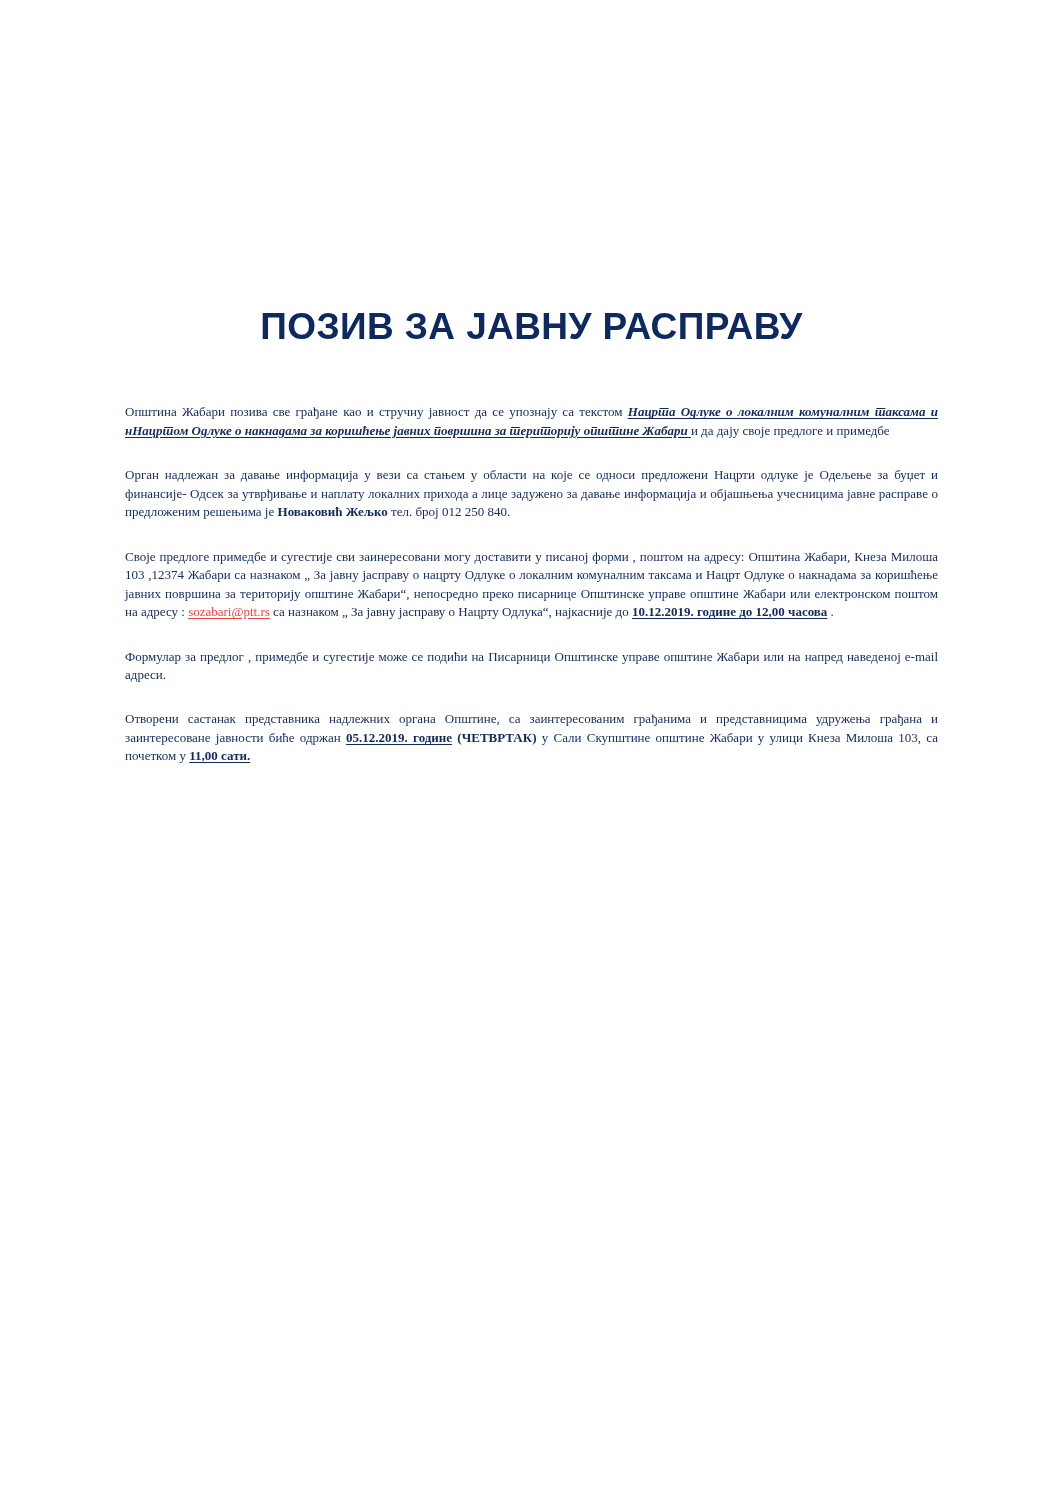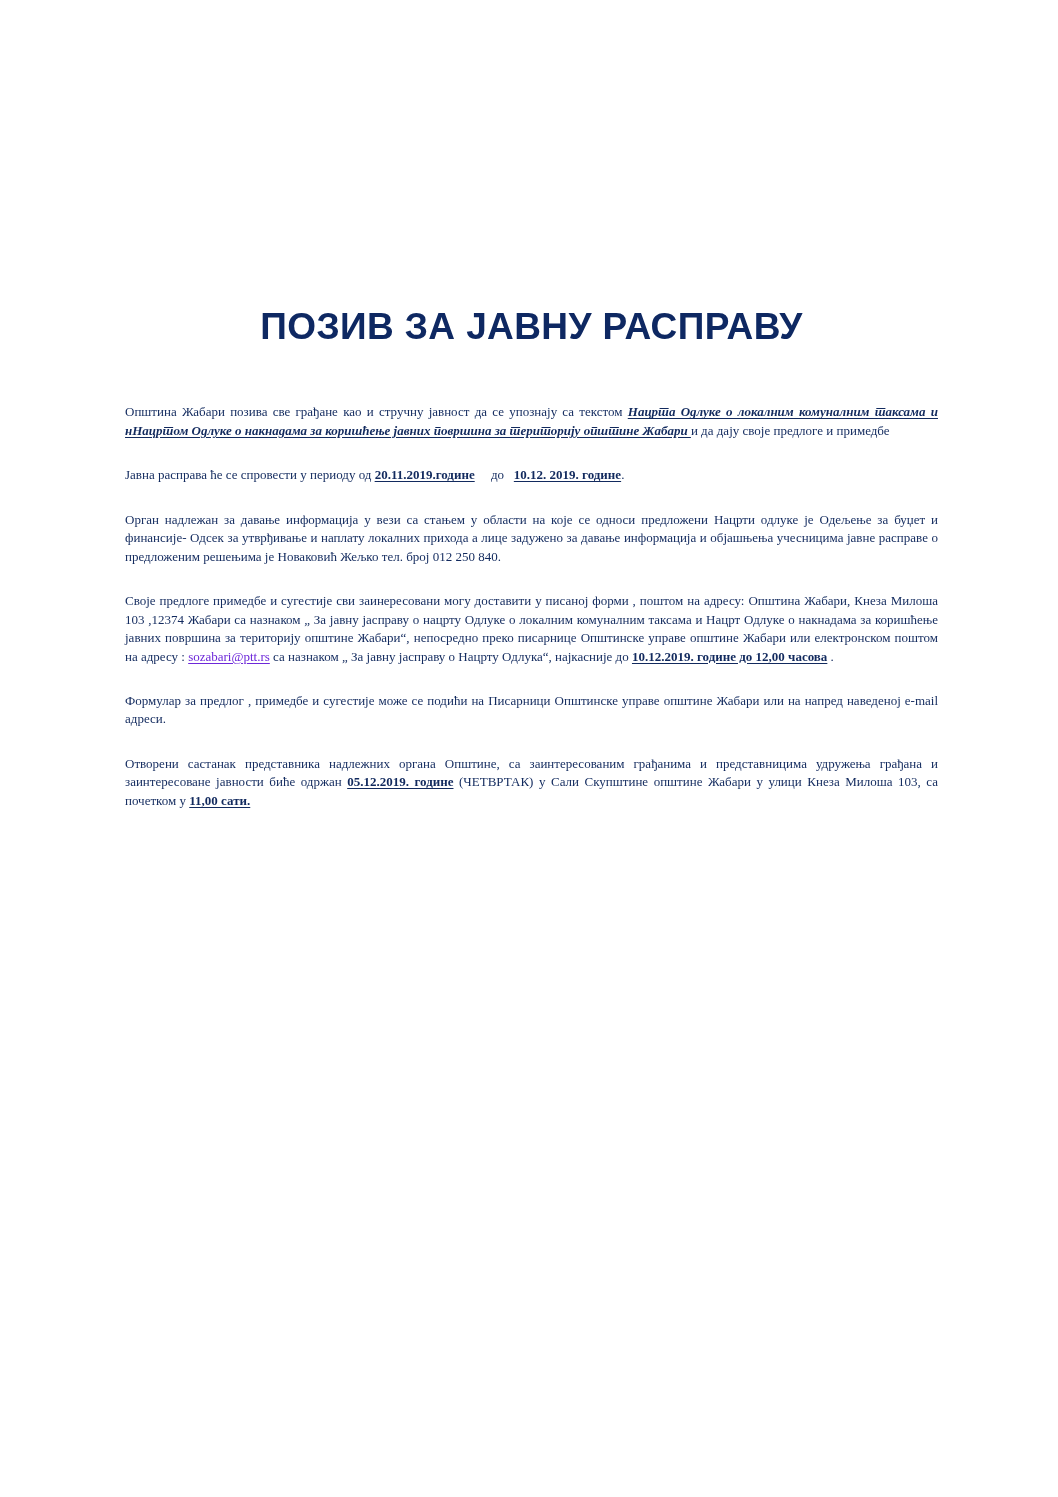--- a/index.html
+++ b/index.html
@@ -53,55 +53,54 @@
     text-justify: inter-word;
     color: #122A5E;
     hyphens: none;
   }
 
   p.para:last-child {
     margin-bottom: 0;
   }
 
   .b {
-    font-weight: normal;
+    font-weight: bold;
   }
   .bu {
     font-weight: bold;
     text-decoration: underline;
     text-underline-offset: 2px;
   }
   .biu {
     font-weight: bold;
     font-style: italic;
     text-decoration: underline;
     text-underline-offset: 2px;
   }
   .link {
-    color: #6d28d9;
+    color: #ef4444;
     text-decoration: underline;
     text-underline-offset: 2px;
     cursor: pointer;
   }
   .nowrap-sp {
     white-space: pre;
   }
 </style>
 </head>
 <body>
 
 <div class="page">
 
   <div class="content">
 
     <h1 class="doc-title">ПОЗИВ ЗА ЈАВНУ РАСПРАВУ</h1>
 
     <p class="para"><span>Општина Жабари позива све грађане као и стручну јавност да се упознају са текстом </span><span class="biu">Нацрта Одлуке о локалним комуналним таксама и нНацртом Одлуке о накнадама за коришћење јавних површина за територију општине Жабари </span><span>и да дају своје предлоге и примедбе</span></p>
 
-    <p class="para"><span>Јавна расправа ће се спровести у периоду од </span><span class="bu">20.11.2019.године</span><span class="nowrap-sp">     </span><span>до</span><span class="nowrap-sp">   </span><span class="bu">10.12. 2019. године</span><span>.</span></p>
 
     <p class="para"><span>Орган надлежан за давање информација у вези са стањем у области на које се односи предложени Нацрти одлуке је Одељење за буџет и финансије- Одсек за утврђивање и наплату локалних прихода а лице задужено за давање информација и објашњења учесницима јавне расправе о предложеним решењима  је </span><span class="b">Новаковић Жељко</span><span> тел. број 012 250 840.</span></p>
 
     <p class="para"><span>Своје предлоге примедбе и сугестије сви заинересовани могу доставити у писаној форми , поштом на адресу: Општина Жабари, Кнеза Милоша 103 ,12374 Жабари са назнаком    „ За јавну јасправу о нацрту Одлуке о локалним комуналним таксама и Нацрт Одлуке о накнадама за коришћење јавних површина за територију општине Жабари“, непосредно преко писарнице Општинске управе општине Жабари или електронском поштом на адресу : </span><a class="link" href="#">sozabari@ptt.rs</a><span>  са назнаком   „ За јавну јасправу о Нацрту Одлука“, најкасније до </span><span class="bu">10.12.2019. године до 12,00 часова</span><span> .</span></p>
 
     <p class="para"><span>Формулар за предлог , примедбе и сугестије може се подићи на Писарници Општинске управе општине Жабари или на напред наведеној e-mail адреси.</span></p>
 
     <p class="para"><span>Отворени састанак представника надлежних органа Општине, са заинтересованим грађанима и представницима удружења грађана и заинтересоване јавности биће одржан </span><span class="bu">05.12.2019. године</span><span> </span><span class="b">(ЧЕТВРТАК)</span><span> у Сали Скупштине општине Жабари у улици Кнеза Милоша 103, са почетком у </span><span class="bu">11,00 сати.</span></p>
 
 

